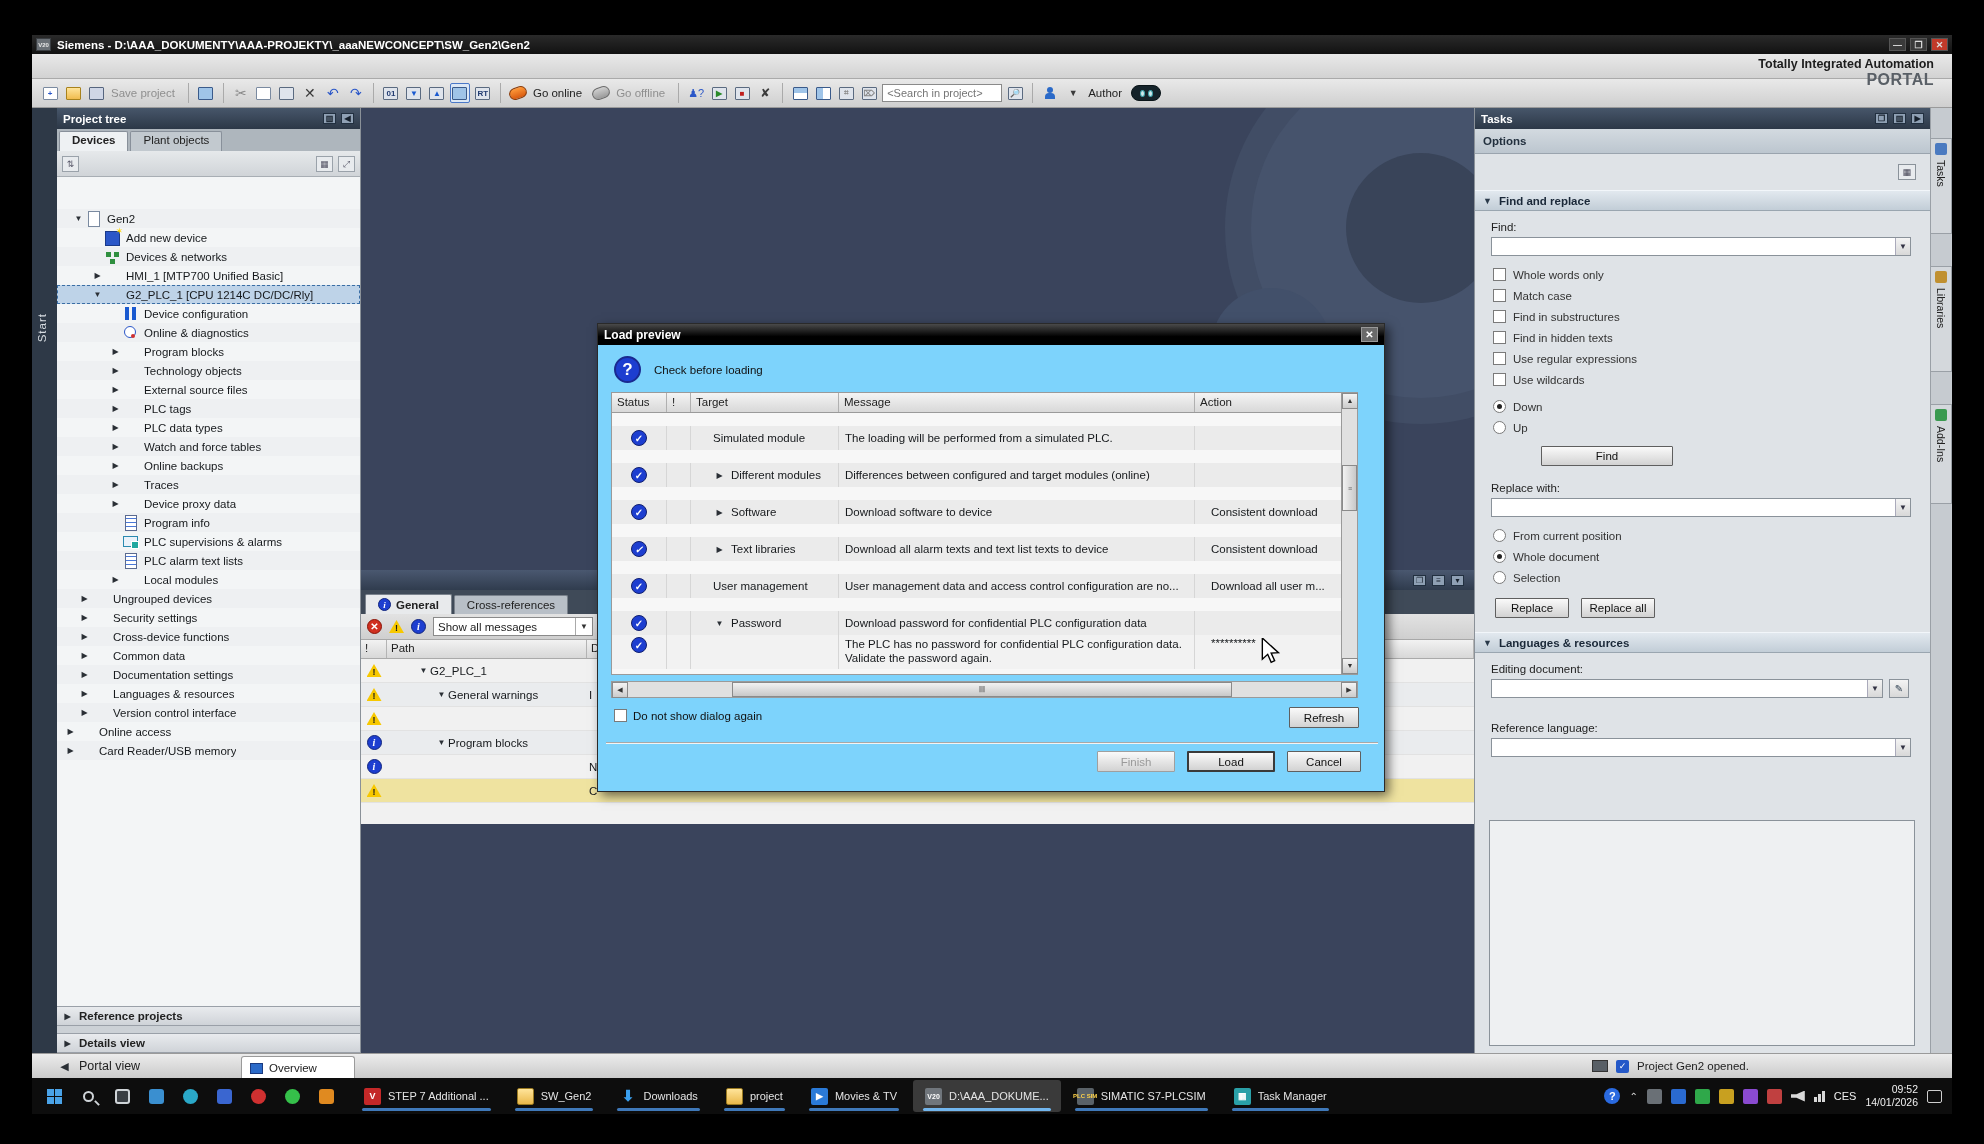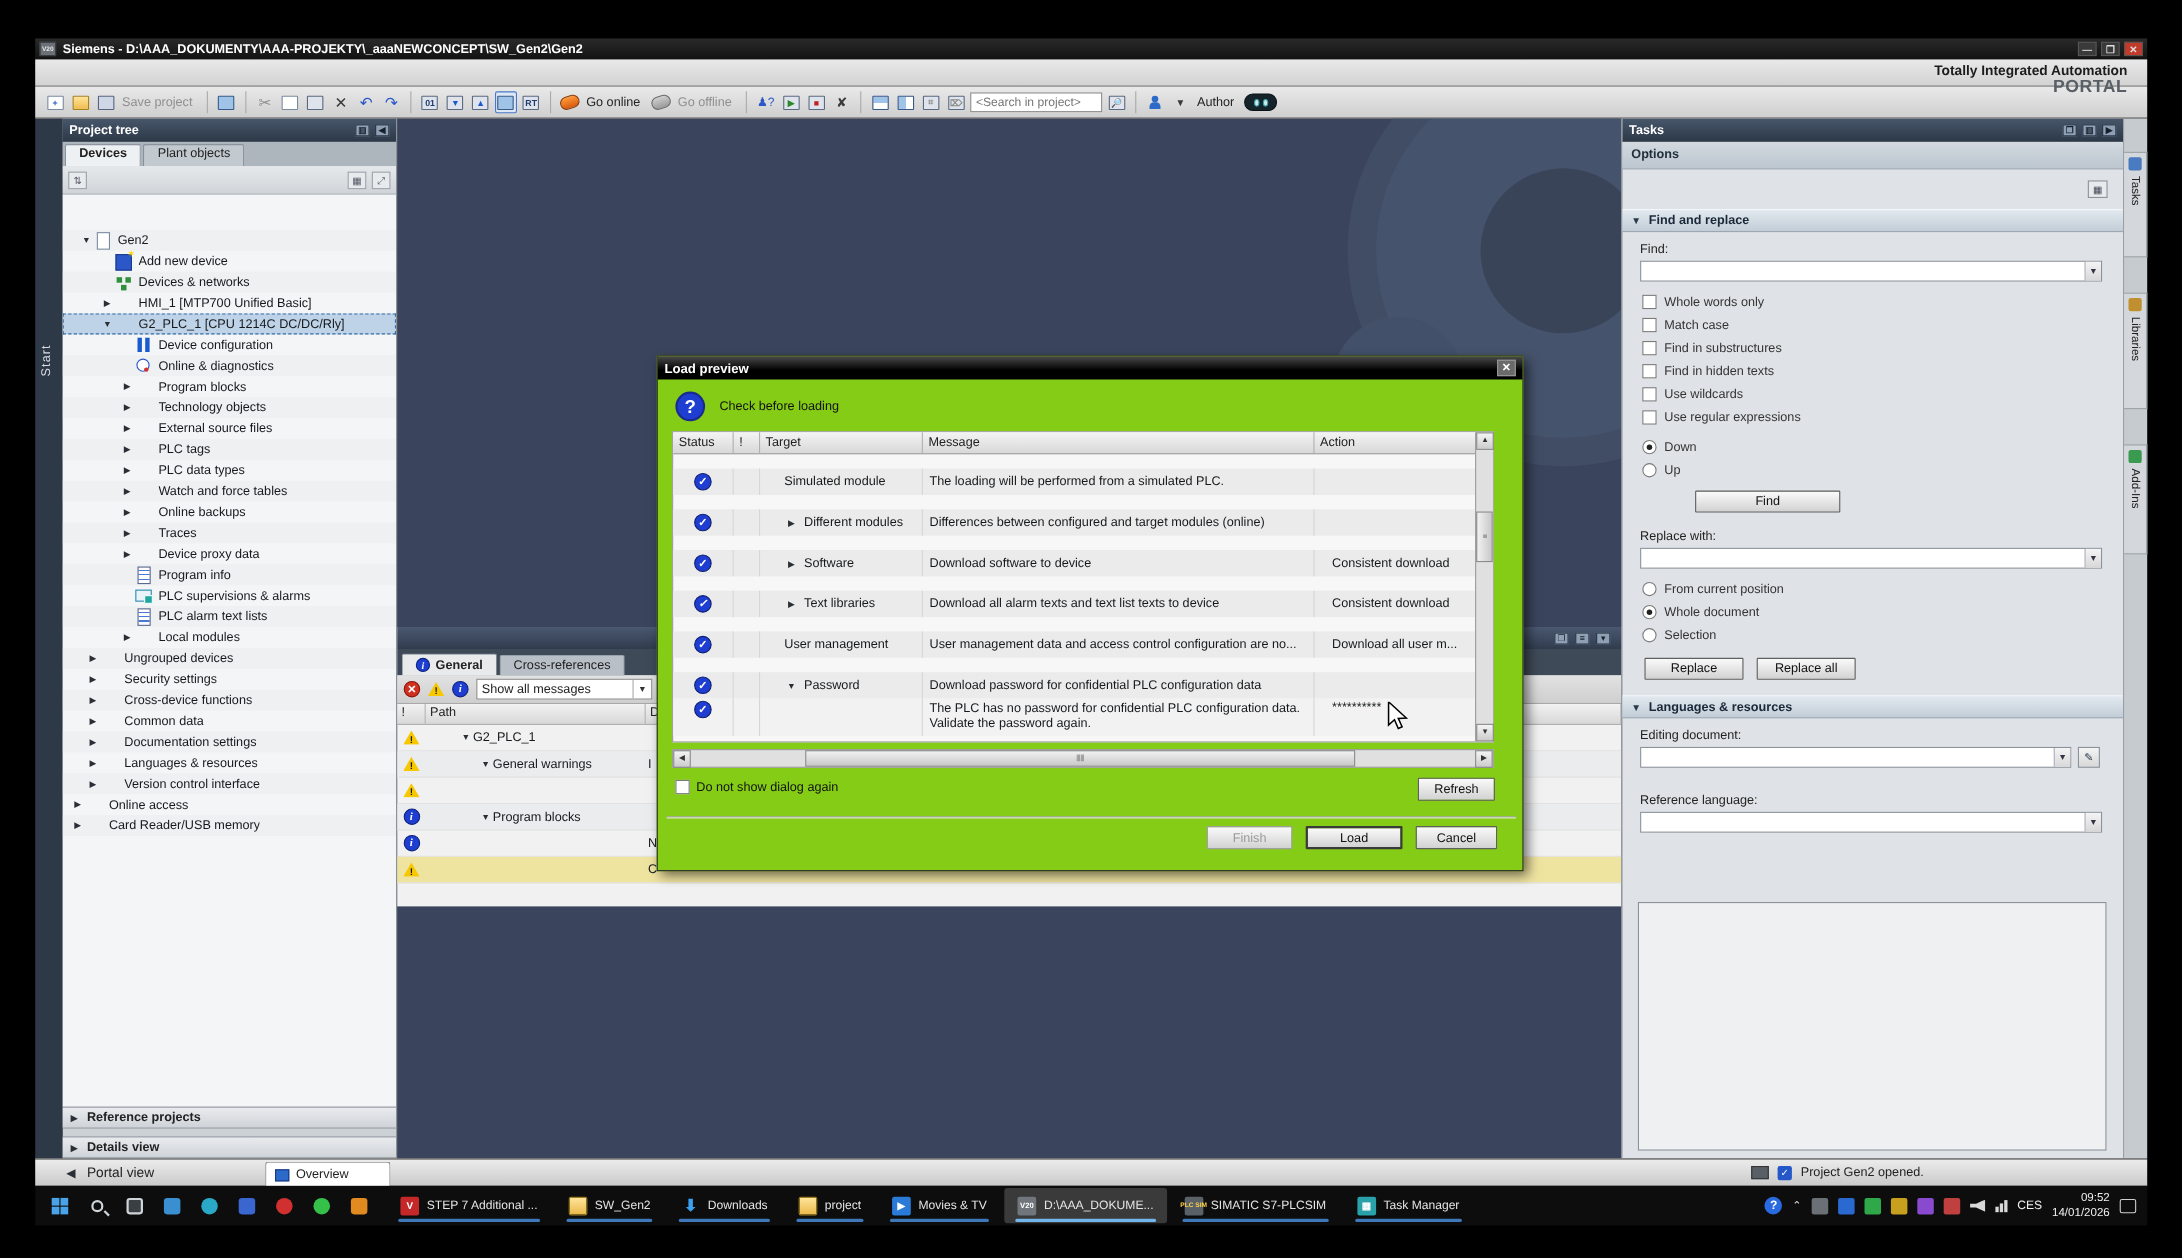--- a/index.html
+++ b/index.html
@@ -100,21 +100,21 @@
   .irow{height:24px;display:flex;align-items:center;font-size:11.5px;color:#16191c;border-bottom:1px solid #e2e2e2;position:relative}
   .irow:nth-child(even){background:#eaecee}
   .irow.sel{background:#efe3a0}
   .irow .desc{position:absolute;left:228px}
   .ci{width:15px;height:15px;border-radius:50%;color:#fff;font-size:10px;font-weight:bold;display:flex;align-items:center;justify-content:center;flex:none}
   .ci.err{background:#d03020;border:1px solid #8a1408}
   .ci.info2{background:#1d3ed0;border:1px solid #10247e;font-style:italic;font-family:"Liberation Serif",serif}
   .wtri{width:15px;height:13px;background:#f7c800;clip-path:polygon(50% 0,100% 100%,0 100%);position:relative;display:flex;align-items:flex-end;justify-content:center;color:#1a1a1a;font-size:9px;font-weight:bold;flex:none}
   .icell-icon{width:26px;display:flex;justify-content:center;flex:none}
   
-  #dialog{left:597px;top:323px;width:788px;height:469px;background:#84cc16;border:1px solid #2a2a2a;box-shadow:4px 4px 10px rgba(0,0,0,.55);z-index:50}
+  #dialog{left:597px;top:323px;width:788px;height:469px;background:#7dd3fc;border:1px solid #2a2a2a;box-shadow:4px 4px 10px rgba(0,0,0,.55);z-index:50}
   #dlg-title{height:21px;background:linear-gradient(#4a4a4a,#000 60%);color:#fff;font-size:12px;font-weight:bold;display:flex;align-items:center;padding:0 6px}
   #dlg-close{margin-left:auto;width:17px;height:15px;background:#6a6a6a;border:1px solid #999;color:#fff;font-size:10px;line-height:13px;text-align:center}
   #dlg-help{position:absolute;left:16px;top:32px;width:27px;height:27px;border-radius:50%;background:#1d3ed0;border:2px solid #1a2a90;color:#fff;font-size:17px;font-weight:bold;display:flex;align-items:center;justify-content:center}
   #dlg-sub{position:absolute;left:56px;top:40px;font-size:11.5px;color:#111}
   #dlg-table{position:absolute;left:13px;top:68px;width:747px;height:283px;background:#f7f7f7;border:1px solid #9a9a9a}
   #dlg-head{height:20px;display:flex;background:linear-gradient(#f4f4f4,#d8d8d8);border-bottom:1px solid #9a9a9a;font-size:11.5px;color:#222}
   .dh{border-right:1px solid #b0b0b0;padding:3px 5px;flex:none}
   .c-status{width:55px}.c-excl{width:24px}.c-target{width:148px}.c-msg{width:356px}.c-act{width:147px}
   #dlg-rows{position:absolute;left:0;top:20px;width:730px}
   .dlg-row{height:24px;margin-top:13px;background:#ebebeb;display:flex;font-size:11.5px;color:#16191c;align-items:stretch}
@@ -147,21 +147,21 @@
   .sect{height:21px;background:linear-gradient(#e2e9ef,#c2cdd7);border-top:1px solid #f2f6fa;border-bottom:1px solid #9aa6b0;display:flex;align-items:center;gap:7px;padding:0 8px;font-weight:bold;color:#1a2838}
   .sect .chev{font-size:9px;color:#2a3a4a}
   .flabel{padding:10px 0 4px 16px;color:#222}
   .combo{margin-left:16px;width:420px;height:19px;background:#fff;border:1px solid #8a929a;display:flex;align-items:center;justify-content:flex-end}
   .combo .da{width:15px;height:100%;border-left:1px solid #aab;display:flex;align-items:center;justify-content:center;font-size:8px;color:#334;background:linear-gradient(#f4f4f4,#d8d8d8)}
   .ckrow,.rdrow{display:flex;align-items:center;gap:7px;padding:4px 0 4px 18px;color:#333}
   .rdo{width:13px;height:13px;border-radius:50%;background:#fff;border:1px solid #7a7a7a;flex:none;position:relative}
   .rdrow.on .rdo::after{content:"";position:absolute;left:3px;top:3px;width:5px;height:5px;border-radius:50%;background:#222}
   .tbtn{margin:8px 0 0 66px;width:132px;height:20px}
   .pair{display:flex;gap:12px;margin:10px 0 0 20px}
-  .pair .btn{width:90px;height:20px}
+  .pair .btn{width:74px;height:20px}
   #langbox{position:absolute;left:14px;top:712px;width:426px;height:226px;background:#eef0f2;border:1px solid #8a929a}
   .combo-ico{width:20px;height:19px;border:1px solid #8a929a;background:linear-gradient(#f4f4f4,#d8d8d8);display:inline-flex;align-items:center;justify-content:center;font-size:10px;color:#345;margin-left:6px}
   .comborow{display:flex;align-items:center}
   
   #rightstrip{left:1930px;top:108px;width:22px;height:945px;background:#c6cbd0;border-left:1px solid #9aa0a6;z-index:3}
   .rtab{position:absolute;left:0;width:21px;background:#d4d8dc;border:1px solid #9aa0a6;border-left:none;display:flex;flex-direction:column;align-items:center;padding-top:4px;gap:5px}
   .rtab .vtext{writing-mode:vertical-rl;font-size:10.5px;color:#222}
   .rtab .ric{width:12px;height:12px;border-radius:2px}
   
   #portalbar{left:32px;top:1053px;width:1920px;height:25px;background:linear-gradient(#ececec,#cacaca);border-top:1px solid #9a9a9a;display:flex;align-items:center;font-size:12px;color:#222;z-index:4}
@@ -825,25 +825,25 @@
         <div class="ckrow">
           <span class="ckbox"></span>
           <span>Find in substructures</span>
         </div>
         <div class="ckrow">
           <span class="ckbox"></span>
           <span>Find in hidden texts</span>
         </div>
         <div class="ckrow">
           <span class="ckbox"></span>
-          <span>Use wildcards</span>
+          <span>Use regular expressions</span>
         </div>
         <div class="ckrow">
           <span class="ckbox"></span>
-          <span>Use regular expressions</span>
+          <span>Use wildcards</span>
         </div>
       </div>
     <div style="margin-top:6px">
 
     <div class="rdrow on">
           <span class="rdo"></span>
           <span>Down</span>
         </div>
         <div class="rdrow">
           <span class="rdo"></span>

